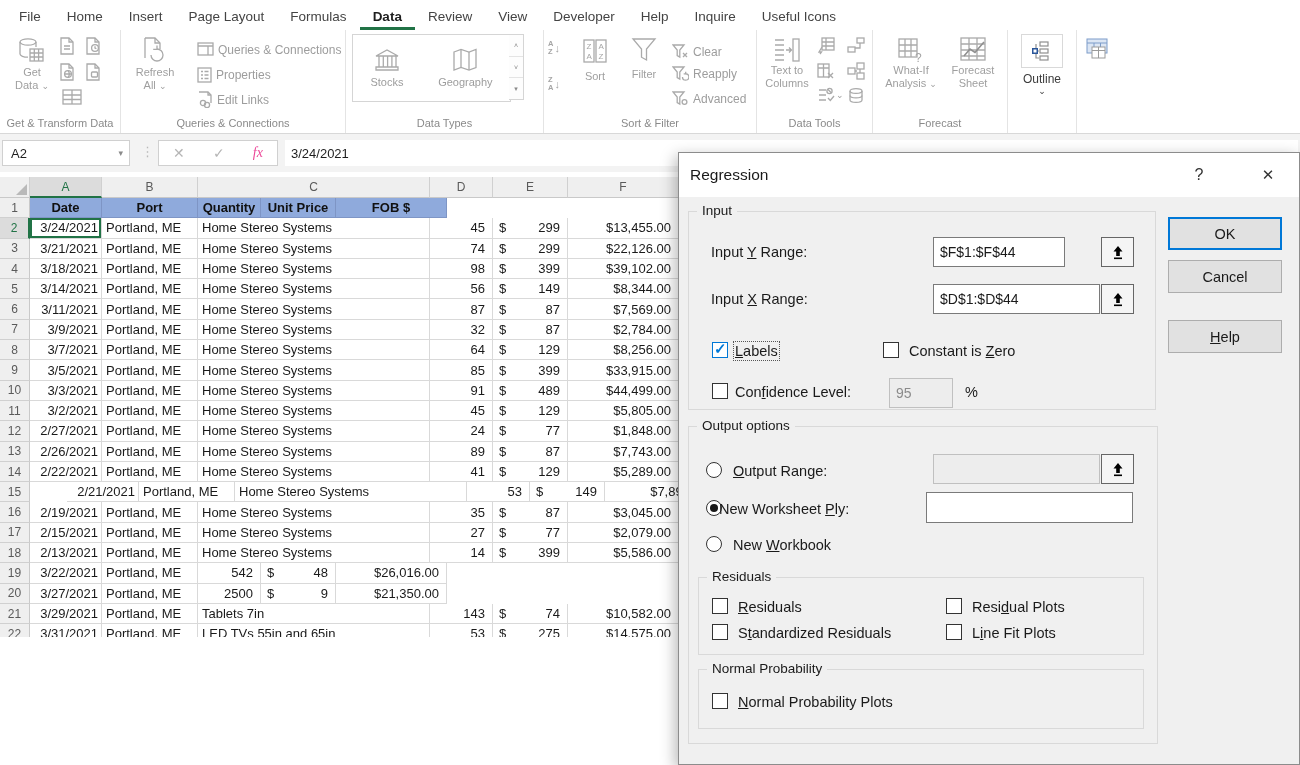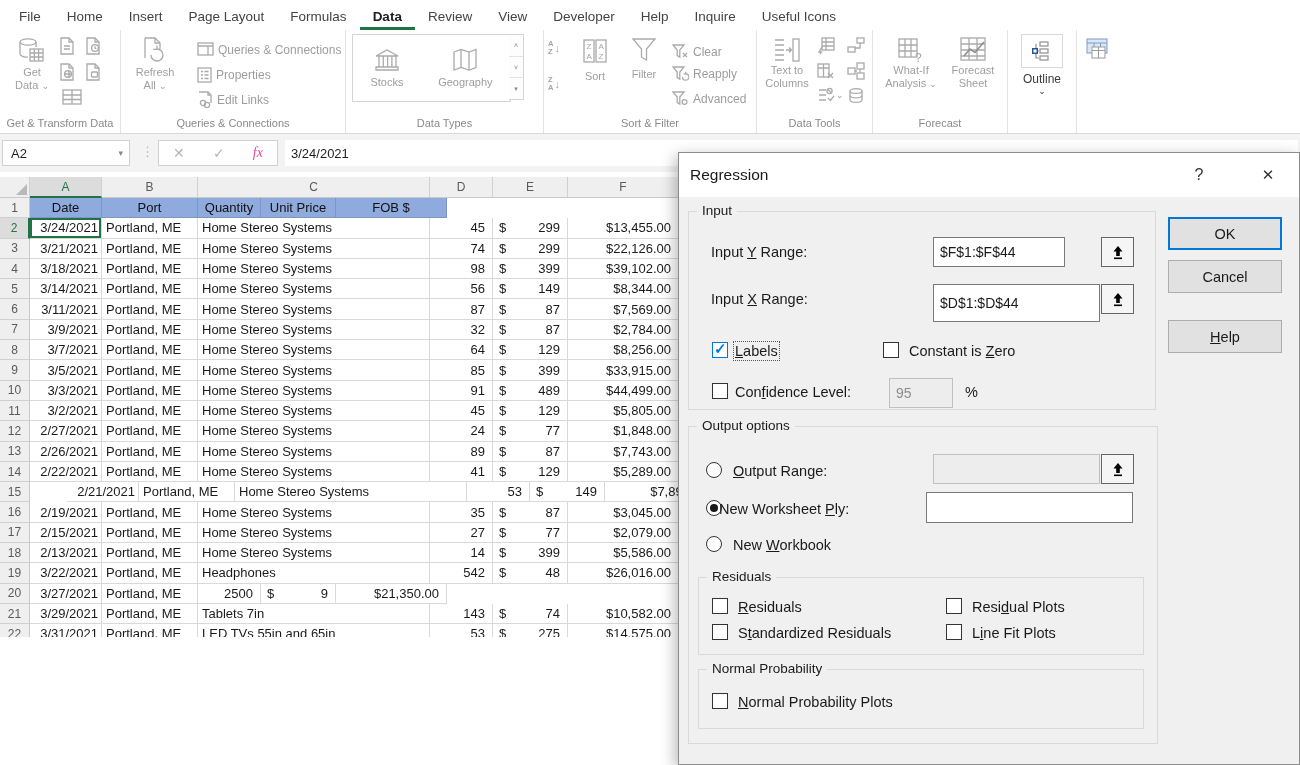--- a/index.html
+++ b/index.html
@@ -40,21 +40,21 @@
   .sheet{position:absolute;top:177px;left:0;width:679px;height:460px;overflow:hidden;background:#fff}
   .colhdr{display:flex;height:21px}
   .colhdr .hcell{box-sizing:border-box;background:#efefef;border-right:1px solid #d0d0d0;border-bottom:1px solid #c9c9c9;display:flex;align-items:center;justify-content:center;font-size:12px;color:#5a5a5a}
   .colhdr .hcell.selcol{background:#dcdcdc;color:#217346;border-bottom:2px solid #217346}
   .corner{position:relative}
   .corner:after{content:"";position:absolute;right:2px;bottom:2px;border-left:11px solid transparent;border-bottom:11px solid #b9b9b9}
   .grow{display:flex;height:20.3px;box-sizing:border-box}
   .gcell{box-sizing:border-box;border-right:1px solid #d9d9d9;border-bottom:1px solid #d9d9d9;font-size:13px;color:#1a1a1a;display:flex;align-items:center;overflow:hidden;white-space:nowrap;position:relative;background:#fff}
   .gnum{background:#efefef;border-right:1px solid #c9c9c9;border-bottom:1px solid #d0d0d0;justify-content:center;font-size:12px;color:#5a5a5a}
   .gnum.selrow{background:#dcdcdc;color:#217346;border-right:2px solid #217346}
-  .hdrrow .gcell.blue{background:#8faadc;border-right:1px solid #7e95c5;border-bottom:1px solid #7e95c5;font-weight:400;justify-content:center;color:#111}
+  .hdrrow .gcell.blue{background:#8faadc;border-right:1px solid #7e95c5;border-bottom:1px solid #7e95c5;font-weight:700;justify-content:center;color:#111}
   .num{justify-content:flex-end;padding-right:7px}
   .datec{justify-content:flex-end;padding-right:3px}
   .leftc{padding-left:4px}
   .pricec{justify-content:space-between;padding:0 7px 0 6px}
   .selcell{box-shadow:inset 0 0 0 2px #217346;z-index:2}
   
   .dlg{position:absolute;left:678px;top:152px;width:620px;height:611px;background:#f0f0f0;border:1px solid #8c8c8c;box-shadow:-3px 4px 14px rgba(0,0,0,.28);z-index:10;font-size:14.5px;color:#1a1a1a}
   .dlg-title{position:absolute;top:0;left:0;right:0;height:44px;background:#fff;display:flex;align-items:center}
   .dlg-title .ttl{font-size:15.5px;margin-left:11px;color:#1a1a1a}
   .dlg-qm{position:absolute;left:500px;top:0;width:40px;height:44px;display:flex;align-items:center;justify-content:center;color:#333;font-size:16px}
@@ -612,21 +612,20 @@
         <div class="gcell pricec" style="flex: 0 0 75px;">
           <span>$</span>
           <span>399</span>
         </div>
         <div class="gcell num" style="flex: 0 0 111px;">$5,586.00</div>
       </div>
       <div class="grow">
         <div class="gcell gnum" style="flex: 0 0 30px;">19</div>
         <div class="gcell datec" style="flex: 0 0 72px;">3/22/2021</div>
         <div class="gcell leftc" style="flex: 0 0 96px;">Portland, ME</div>
-        <div class="gcell leftc" style="flex: 0 0 232px;">Headphones</div>
         <div class="gcell num" style="flex: 0 0 63px;">542</div>
         <div class="gcell pricec" style="flex: 0 0 75px;">
           <span>$</span>
           <span>48</span>
         </div>
         <div class="gcell num" style="flex: 0 0 111px;">$26,016.00</div>
       </div>
       <div class="grow">
         <div class="gcell gnum" style="flex: 0 0 30px;">20</div>
         <div class="gcell datec" style="flex: 0 0 72px;">3/27/2021</div>
@@ -679,21 +678,21 @@
   <div class="field" style="left:254px;top:84px;width:132px;height:30px">
       <span>$F$1:$F$44</span>
     </div>
   <div class="rangebtn" style="left:422px;top:84px">
     <svg width="14" height="15" viewBox="0 0 14 15">
         <path d="M7 1l4.5 5.5H8.8V11H5.2V6.5H2.5z" style="fill:#000"></path>
         <rect x="3" y="12.5" width="8" height="1.6" style="fill:#000"></rect>
       </svg>
   </div>
   <span class="dl" style="left:32px;top:138px">Input <u>X</u> Range:</span>
-  <div class="field" style="left:254px;top:131px;width:167px;height:38px">
+  <div class="field" style="left:254px;top:131px;width:167px;height:30px">
       <span>$D$1:$D$44</span>
     </div>
   <div class="rangebtn" style="left:422px;top:131px">
     <svg width="14" height="15" viewBox="0 0 14 15">
         <path d="M7 1l4.5 5.5H8.8V11H5.2V6.5H2.5z" style="fill:#000"></path>
         <rect x="3" y="12.5" width="8" height="1.6" style="fill:#000"></rect>
       </svg>
   </div>
   <span class="cb checked" style="left:33px;top:189px"></span>
   <span class="dl focus-dotted" style="left:56px;top:190px"><u>L</u>abels</span>

